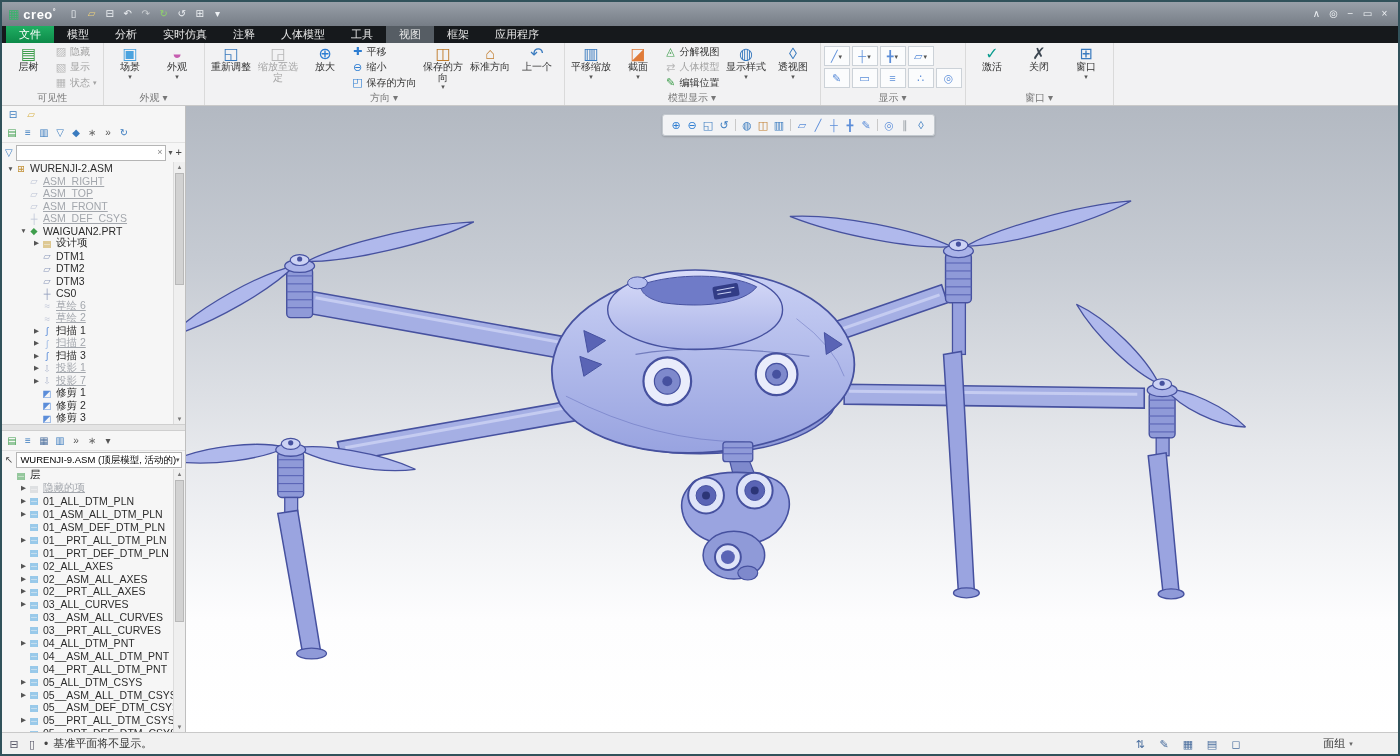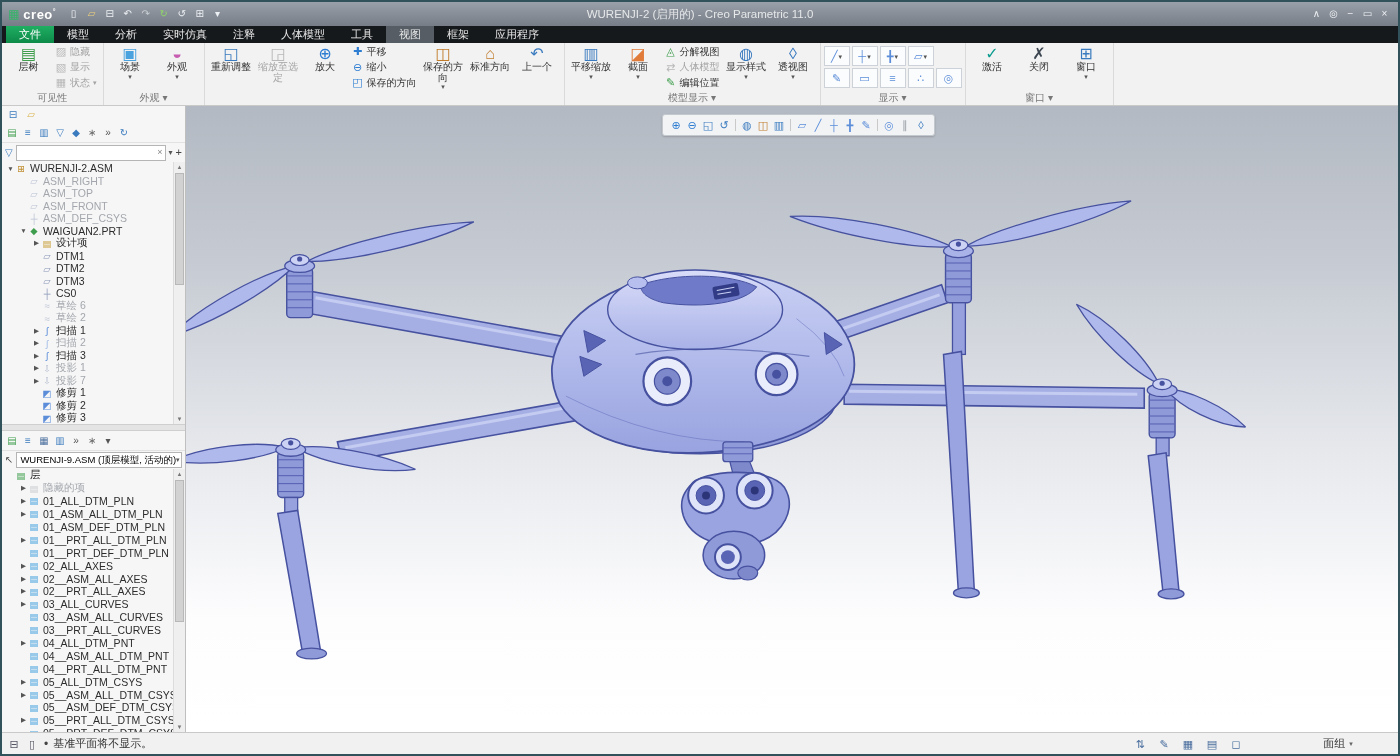--- a/index.html
+++ b/index.html
@@ -62,21 +62,21 @@
   .finput{flex:1;border:none;outline:none;font-size:10px;padding:0;min-width:10px;background:transparent;}
   .treewrap{position:relative;background:#f6f6f6;}
   .treewrap.model{height:262px;}
   .treewrap.layer{flex:1;}
   .tree{position:absolute;left:0;top:0;right:11px;bottom:0;overflow:hidden;}
   .trow{display:flex;align-items:center;white-space:nowrap;cursor:default;}
   .trow.model{height:12.5px;font-size:10.5px;color:#2c2c2c;}
   .trow.layer{height:12.9px;font-size:10.5px;color:#2c2c2c;}
   .texp{width:9px;font-size:6.5px;color:#555;text-align:center;flex:none;}
   .ticn{width:12px;font-size:9.5px;text-align:center;margin-right:3px;flex:none;}
-  .trow.gray .tlbl{color:#a3a7ad;}
+  .trow.gray .tlbl{color:#a3a7ad;text-decoration:underline;}
   .trow.gray .ticn{opacity:.55;}
   .vscroll{position:absolute;right:0;top:0;bottom:0;width:11px;background:#efefef;border-left:1px solid #dcdcdc;}
   .vs-up,.vs-dn{position:absolute;left:0;right:0;height:10px;font-size:6px;color:#777;text-align:center;line-height:10px;}
   .vs-up{top:0;} .vs-dn{bottom:0;}
   .vs-thumb{position:absolute;left:1px;right:1px;background:#d2d2d2;border:1px solid #b8b8b8;}
   .splitter{height:5px;background:#e4e4e4;border-top:1px solid #cfcfcf;border-bottom:1px solid #cfcfcf;cursor:row-resize;}
   .combo-row{height:18px;display:flex;align-items:center;gap:3px;padding:0 3px;}
   .combo{flex:1;height:14px;border:1px solid #b5b5b5;background:#fff;display:flex;align-items:center;font-size:9.5px;padding:0 3px;overflow:hidden;white-space:nowrap;}
   .combo .arr{margin-left:auto;font-size:7px;color:#555;}
 
@@ -109,21 +109,20 @@
       <span class="qa-btn"><span class="icn " style="color: rgb(238, 241, 244);">▯</span></span>
       <span class="qa-btn"><span class="icn " style="color: rgb(240, 210, 122);">▱</span></span>
       <span class="qa-btn"><span class="icn " style="color: rgb(238, 241, 244);">⊟</span></span>
       <span class="qa-btn"><span class="icn " style="color: rgb(238, 241, 244);">↶</span></span>
       <span class="qa-btn"><span class="icn " style="color: rgb(201, 205, 209);">↷</span></span>
       <span class="qa-btn"><span class="icn " style="color: rgb(143, 212, 106);">↻</span></span>
       <span class="qa-btn"><span class="icn " style="color: rgb(238, 241, 244);">↺</span></span>
       <span class="qa-btn"><span class="icn " style="color: rgb(238, 241, 244);">⊞</span></span>
       <span class="qa-btn"><span class="icn " style="color: rgb(238, 241, 244);">▾</span></span>
     </span>
-  <span class="title">WURENJI-2 (启用的) - Creo Parametric 11.0</span>
   <span class="wctrls">
       <span class="wc-btn"><span class="icn " style="color: rgb(238, 241, 244);">∧</span></span>
       <span class="wc-btn"><span class="icn " style="color: rgb(238, 241, 244);">◎</span></span>
       <span class="wc-btn"><span class="icn " style="color: rgb(238, 241, 244);">−</span></span>
       <span class="wc-btn"><span class="icn " style="color: rgb(238, 241, 244);">▭</span></span>
       <span class="wc-btn"><span class="icn " style="color: rgb(238, 241, 244);">×</span></span>
     </span>
 </div>
 
 <div class="tabbar">
@@ -214,20 +213,21 @@
         </div>
         <div class="rlarge">
           <span class="icn big" style="color: rgb(192, 123, 42);">⌂</span>
           <div class="rlbl">标准方向</div>
         </div>
         <div class="rlarge">
           <span class="icn big" style="color: rgb(58, 123, 191);">↶</span>
           <div class="rlbl">上一个</div>
         </div>
       </div>
+      <div class="rlabel">方向 ▾</div>
     </div>
     <div class="rgroup">
       <div class="rbody">
         <div class="rlarge">
           <span class="icn big" style="color: rgb(58, 123, 191);">▥</span>
           <div class="rlbl">平移缩放</div>
           <div class="rmenu">▾</div>
         </div>
         <div class="rlarge">
           <span class="icn big" style="color: rgb(224, 123, 57);">◪</span>

